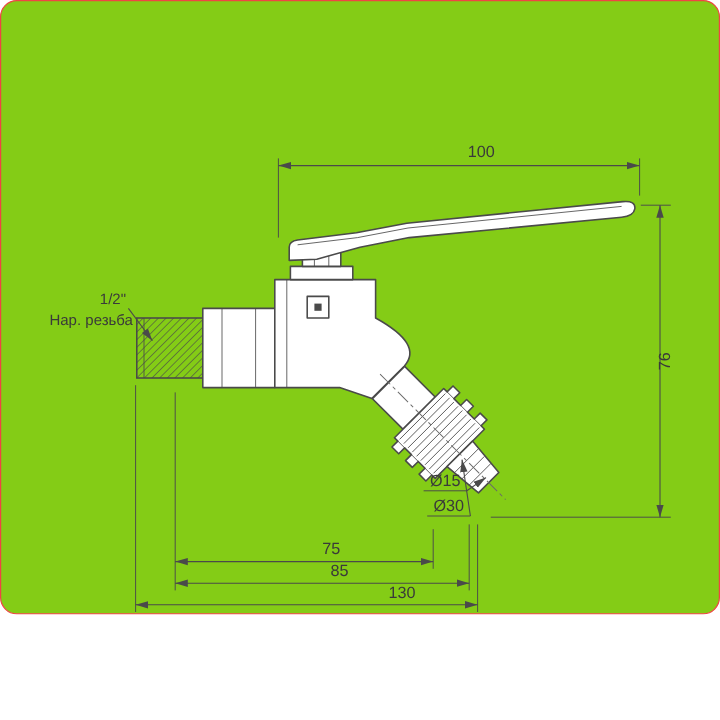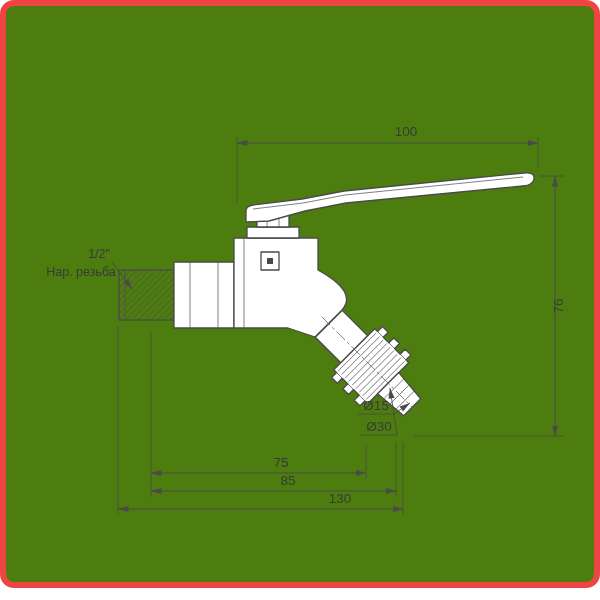--- a/index.html
+++ b/index.html
@@ -1,17 +1,17 @@
 <!DOCTYPE html>
 <html><head>
 <meta charset="utf-8">
 <style>
   html,body{margin:0;padding:0;background:#ffffff;}
-  .stage{width:600px;height:588px;position:relative;background:#4d7c0f;
-         border:6px solid #ef4444;border-radius:14px;box-sizing:border-box;overflow:hidden;
+  .stage{width:600px;height:512px;position:relative;background:#84cc16;
+         border:1px solid #ef4444;border-radius:14px;box-sizing:border-box;overflow:hidden;
          font-family:"Liberation Sans", sans-serif;}
   svg{display:block;}
   .outline{fill:#ffffff;stroke:#4a4a4a;stroke-width:1.3;stroke-linejoin:round;}
   .thin{fill:none;stroke:#4a4a4a;stroke-width:0.7;}
   .dimline{fill:none;stroke:#4a4a4a;stroke-width:0.9;}
   .extline{fill:none;stroke:#4a4a4a;stroke-width:0.8;}
   .cline{fill:none;stroke:#6a6a6a;stroke-width:0.8;stroke-dasharray:12 3 3 3;}
   .dimtext{font-family:"Liberation Sans", sans-serif;font-size:13.5px;fill:#3a3a3a;}
   .lbltext{font-family:"Liberation Sans", sans-serif;font-size:12.5px;fill:#3a3a3a;}
 </style>

